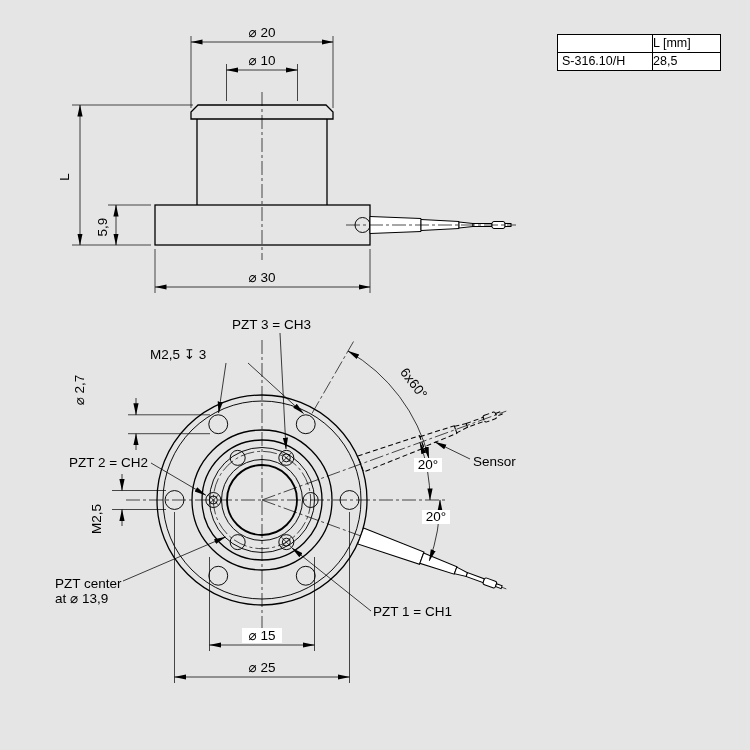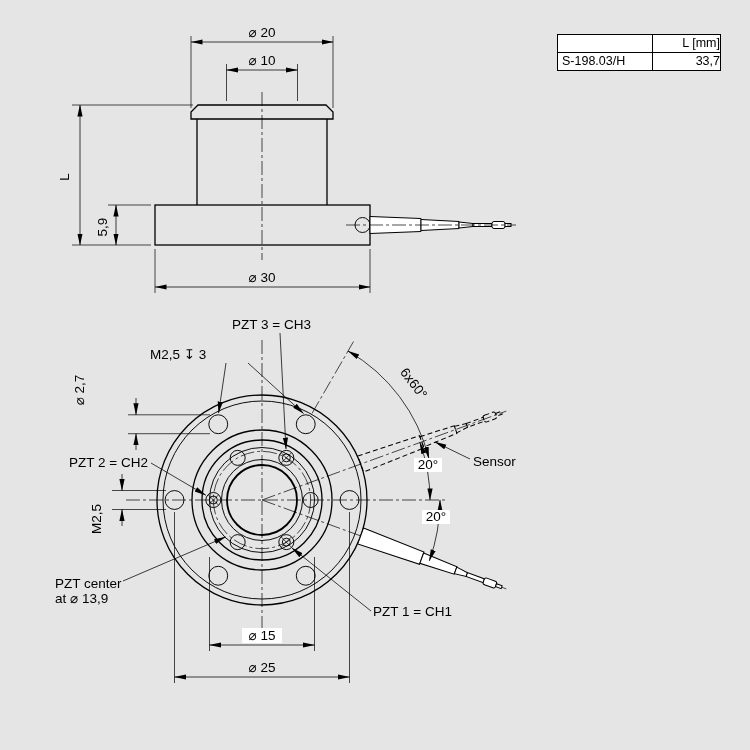--- a/index.html
+++ b/index.html
@@ -14,21 +14,21 @@
   .dim{fill:none;stroke:#000;stroke-width:0.75;}
   .cl{fill:none;stroke:#000;stroke-width:0.7;stroke-dasharray:14 3 3 3;}
   .cable{fill:#fff;stroke:#000;stroke-width:1;}
   .cable-alt{fill:none;stroke:#000;stroke-width:1;stroke-dasharray:5 3;}
   
   .spec-table{position:absolute;left:557px;top:34px;border:1.2px solid #000;font-size:12.5px;color:#000;background:#fff;}
   .spec-row{display:flex;}
   .spec-row + .spec-row{border-top:1px solid #000;}
   .cell{height:17px;line-height:17px;white-space:nowrap;}
   .c1{width:95px;border-right:1px solid #000;padding-left:4px;box-sizing:border-box;}
-  .c2{width:67px;text-align:right;}
+  .c2{width:67px;text-align:left;}
 </style>
 </head>
 <body>
 
 <div id="stage">
 
   <svg width="750" height="750" viewBox="0 0 750 750">
     <defs>
       <marker id="arr" viewBox="0 0 12 8" refX="11.5" refY="4" markerWidth="12" markerHeight="8" orient="auto-start-reverse" markerUnits="userSpaceOnUse">
         <path d="M0,1.4 L12,4 L0,6.6 Z" fill="#000"></path>
@@ -206,18 +206,18 @@
       </g>
     </g>
   </svg>
 
   <div class="spec-table">
     <div class="spec-row">
       <div class="cell c1"></div>
       <div class="cell c2">L [mm]</div>
     </div>
     <div class="spec-row">
-      <div class="cell c1">S-198.03/H</div>
-      <div class="cell c2">33,7</div>
+      <div class="cell c1">S-316.10/H</div>
+      <div class="cell c2">28,5</div>
     </div>
   </div>
 
 </div>
 
 </body></html>

